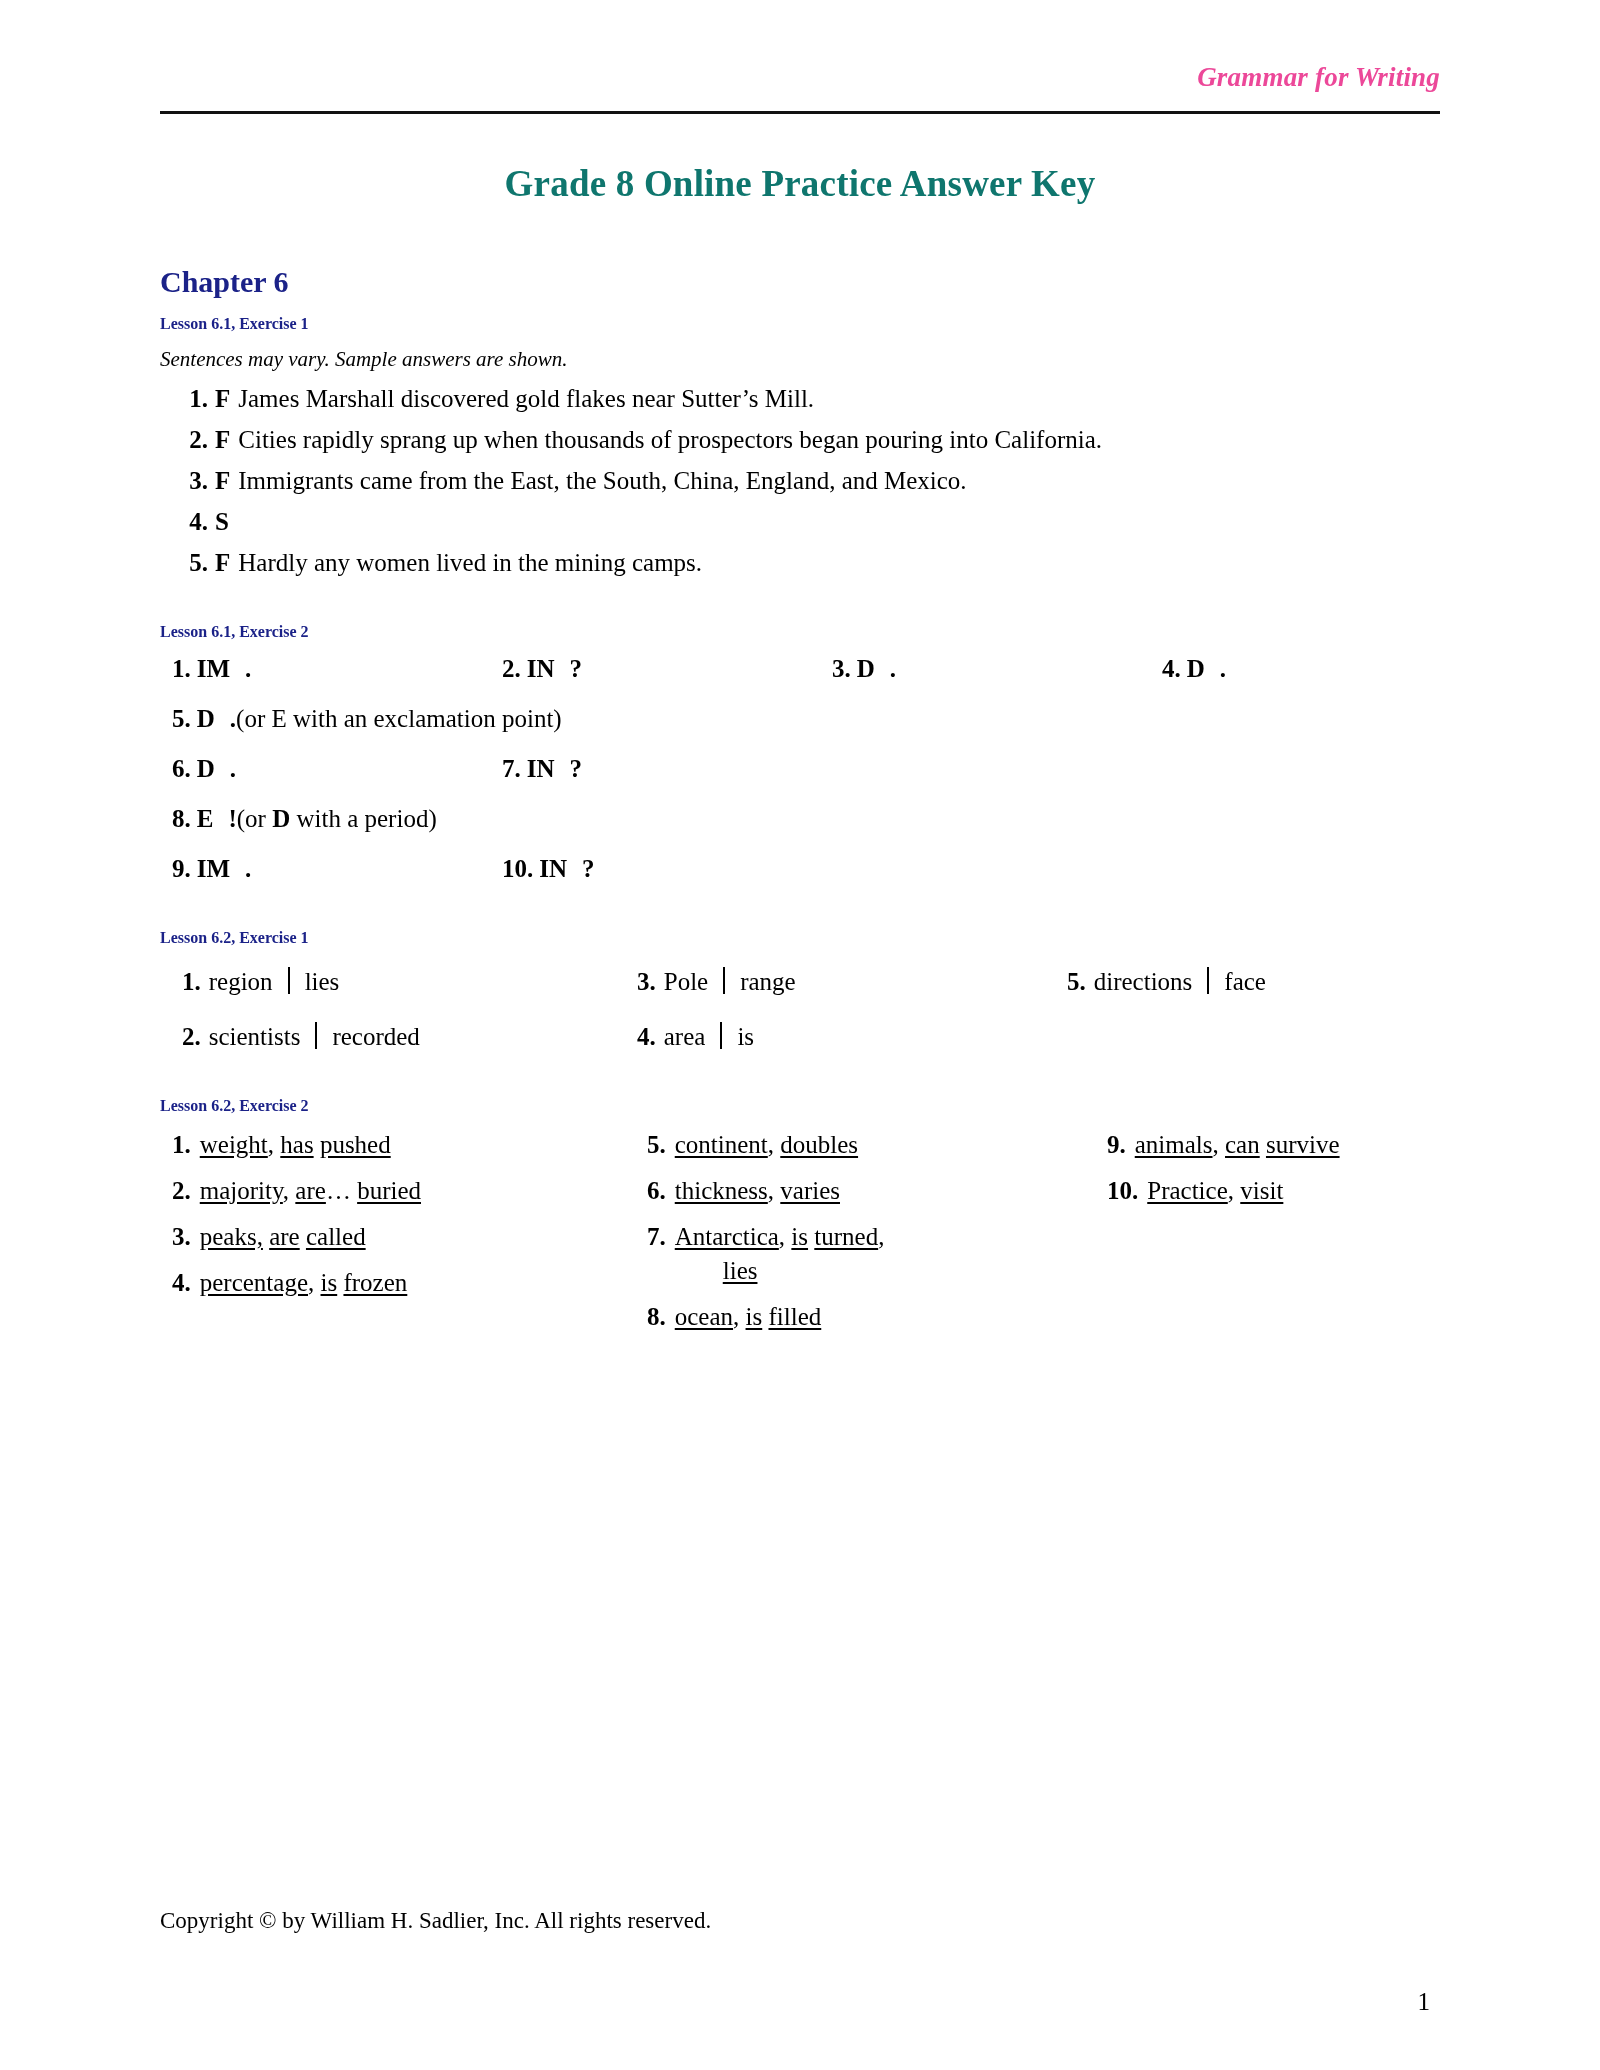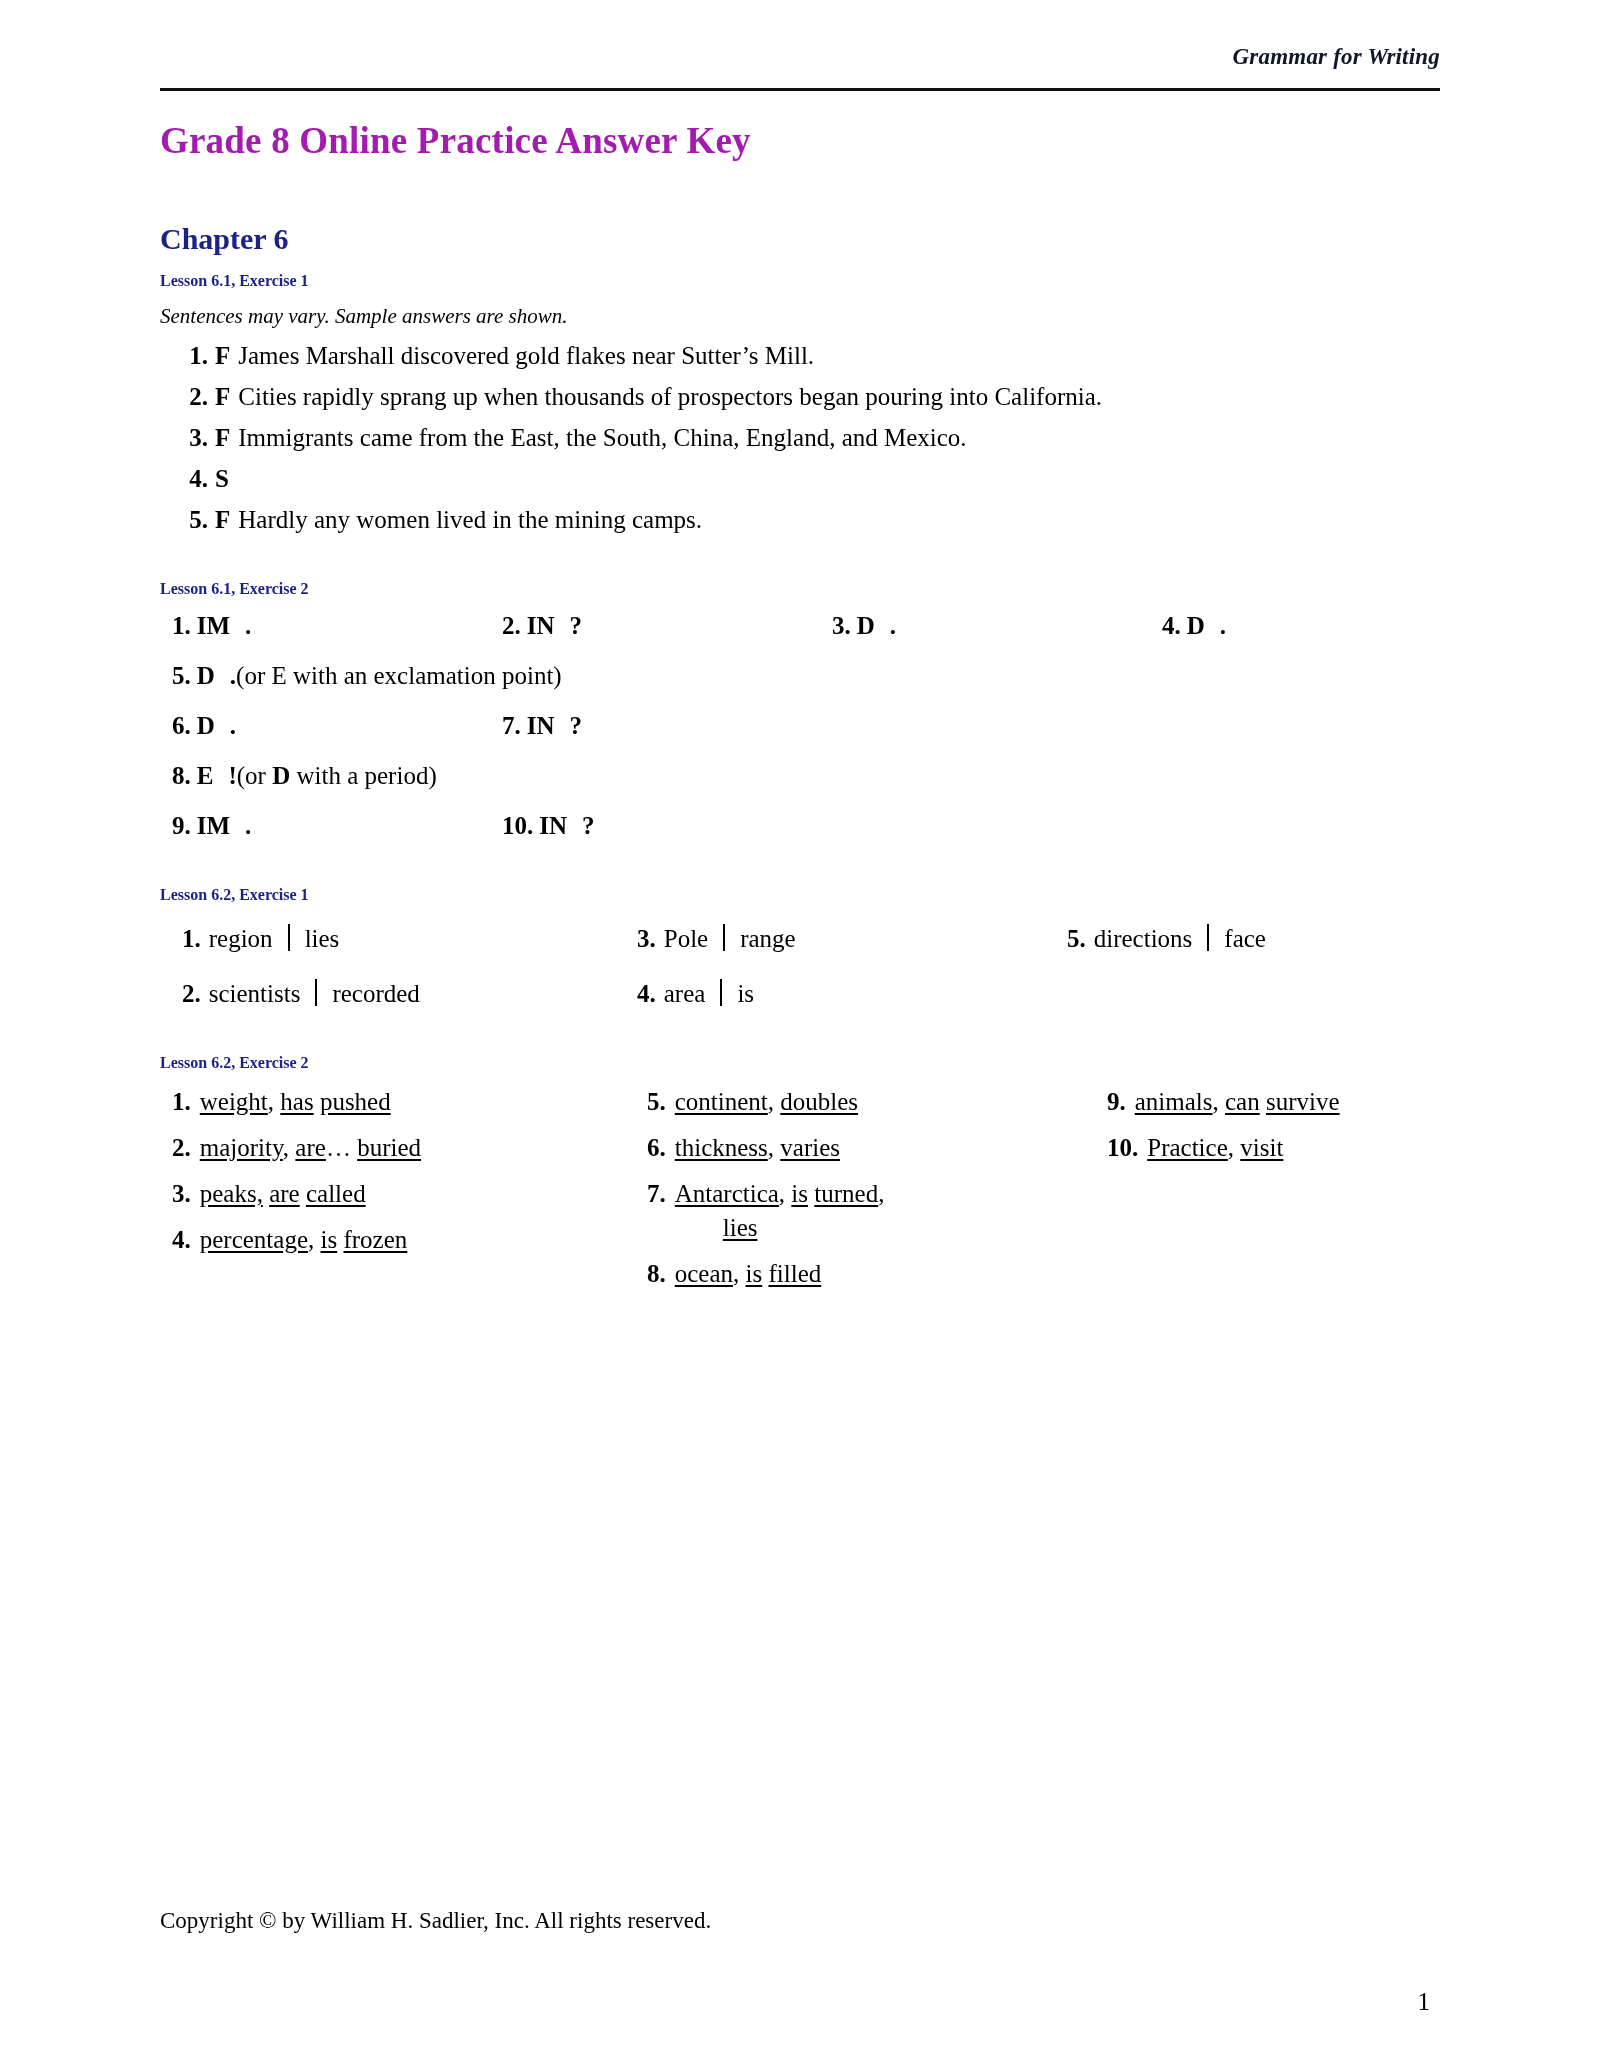--- a/index.html
+++ b/index.html
@@ -19,39 +19,39 @@
     position: relative;
     width: 1600px;
     height: 2070px;
     box-sizing: border-box;
     padding: 0 160px;
   }
 
   
   .running-head {
     text-align: right;
-    padding-top: 44px;
-    font-size: 23px;
+    padding-top: 62px;
+    font-size: 27px;
     font-weight: bold;
     font-style: italic;
-    color: #0f172a;
+    color: #ec4899;
     letter-spacing: 0.2px;
   }
   .header-rule {
     margin-top: 18px;
     border-top: 3px solid #111111;
     width: 100%;
   }
 
   .doc-title {
-    text-align: left;
-    margin-top: 28px;
+    text-align: center;
+    margin-top: 48px;
     font-size: 37px;
     font-weight: bold;
-    color: #a21caf;
+    color: #0f766e;
     letter-spacing: 0.2px;
   }
 
   
   .chapter-title {
     margin-top: 60px;
     font-size: 30px;
     font-weight: bold;
     color: #1b2288;
   }

